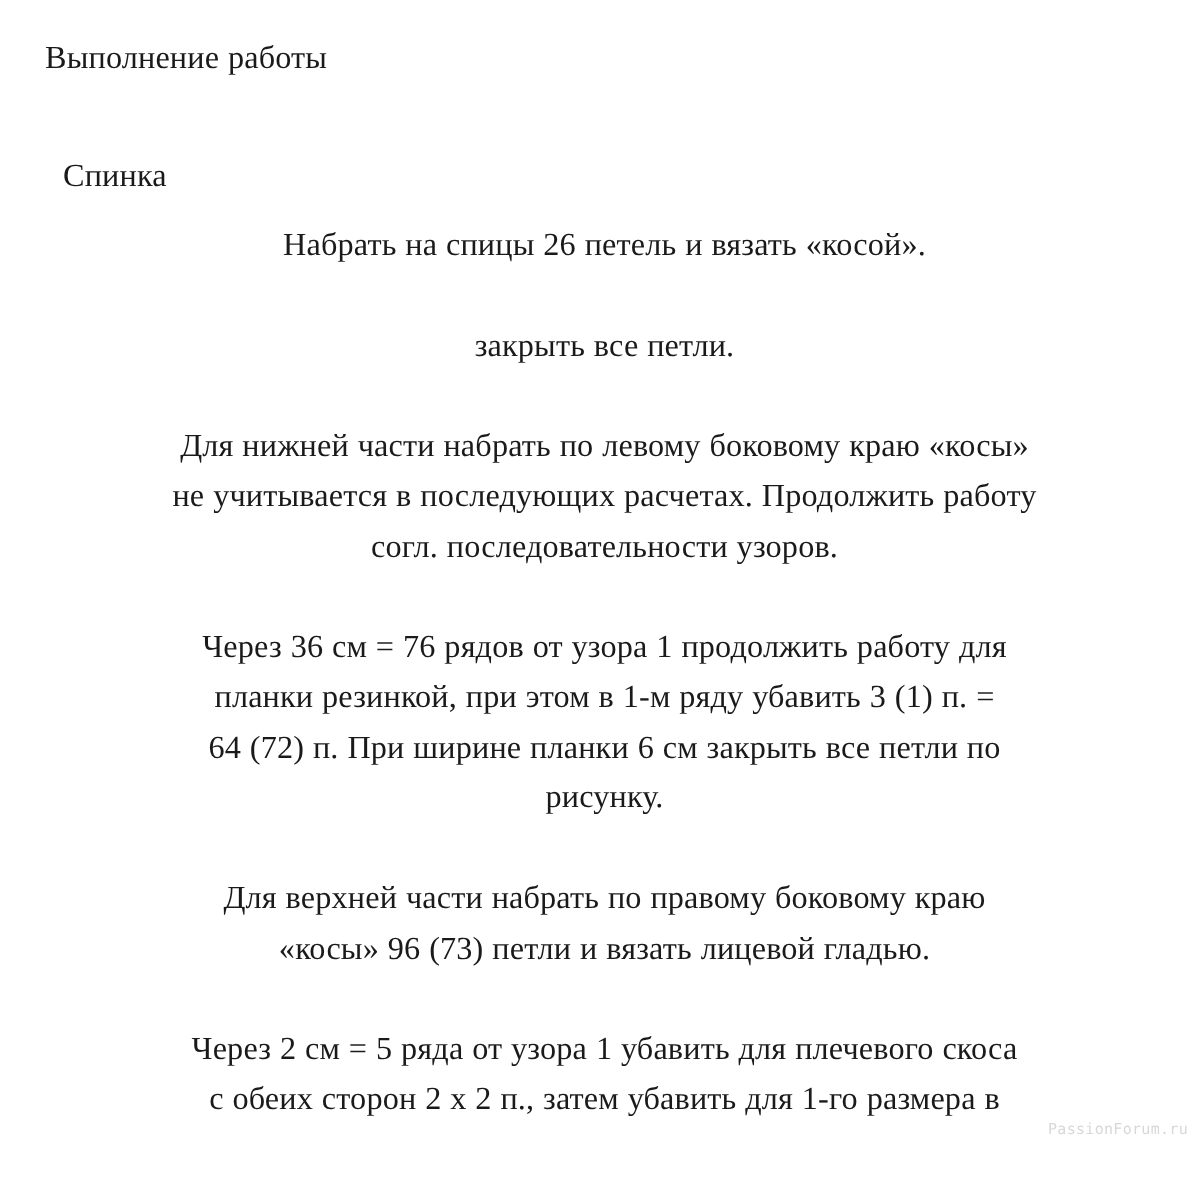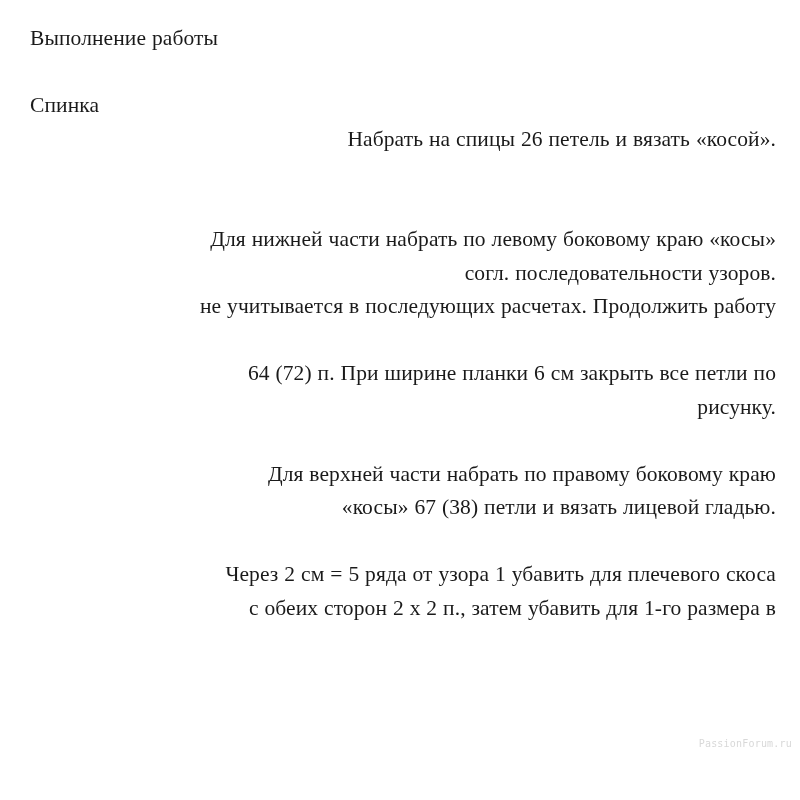--- a/index.html
+++ b/index.html
@@ -32,55 +32,55 @@
     font-size: 21.5px;
     line-height: 33.5px;
     letter-spacing: 0.1px;
     word-spacing: 0.4px;
   }
 
   .para {
     margin: 0;
     padding: 0;
     max-width: 748px;
-    text-align: right;
+    text-align: center;
     white-space: normal;
   }
 
   
   .gap-line {
     height: 33.5px;
   }
 
   .heading {
     margin: 0;
     padding: 0;
     font-size: 21.5px;
     line-height: 33.5px;
     font-weight: 400;
   }
 
   .subheading {
-    margin: 0;
+    margin: 12px;
     padding: 0;
     font-size: 21.5px;
     line-height: 33.5px;
     font-weight: 400;
   }
 
   .line {
     display: block;
     white-space: nowrap;
   }
 
   
   .watermark {
     position: absolute;
     right: 8px;
-    bottom: 18px;
+    bottom: 8px;
     font-family: "DejaVu Sans Mono", "Liberation Mono", monospace;
     font-size: 10px;
     line-height: 12px;
     letter-spacing: 0.2px;
     color: #d8d8d8;
     user-select: none;
     white-space: nowrap;
     margin-top: 16px;
   }
 </style>
@@ -97,42 +97,45 @@
 
     <h2 class="subheading">Спинка</h2>
 
     <p class="para">
       <span class="line">Набрать на спицы 26 петель и вязать «косой».</span>
     </p>
 
     <div class="gap-line"></div>
 
     <p class="para">
+      <span class="line">закрыть все петли.</span>
     </p>
 
     <div class="gap-line"></div>
 
     <p class="para">
       <span class="line">Для нижней части набрать по левому боковому краю «косы»</span>
+      <span class="line">не учитывается в последующих расчетах. Продолжить работу</span>
       <span class="line">согл. последовательности узоров.</span>
-      <span class="line">не учитывается в последующих расчетах. Продолжить работу</span>
     </p>
 
     <div class="gap-line"></div>
 
     <p class="para">
+      <span class="line">Через 36 см = 76 рядов от узора 1 продолжить работу для</span>
+      <span class="line">планки резинкой, при этом в 1-м ряду убавить 3 (1) п. =</span>
       <span class="line">64 (72) п. При ширине планки 6 см закрыть все петли по</span>
       <span class="line">рисунку.</span>
     </p>
 
     <div class="gap-line"></div>
 
     <p class="para">
       <span class="line">Для верхней части набрать по правому боковому краю</span>
-      <span class="line">«косы» 67 (38) петли и вязать лицевой гладью.</span>
+      <span class="line">«косы» 96 (73) петли и вязать лицевой гладью.</span>
     </p>
 
     <div class="gap-line"></div>
 
     <p class="para">
       <span class="line">Через 2 см = 5 ряда от узора 1 убавить для плечевого скоса</span>
       <span class="line">с обеих сторон 2 х 2 п., затем убавить для 1-го размера в</span>
     </p>
 
   </div>

